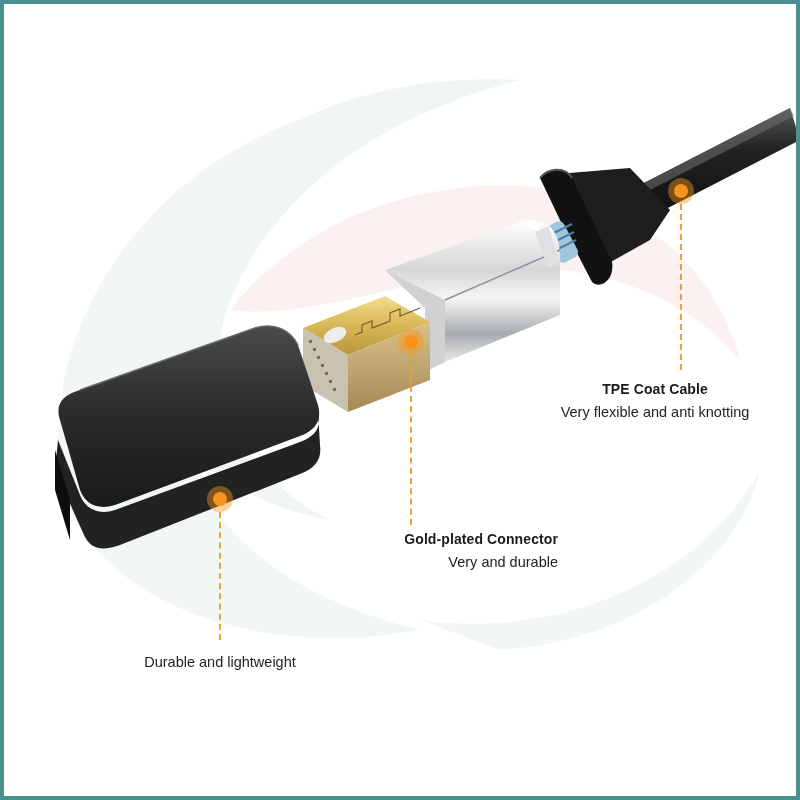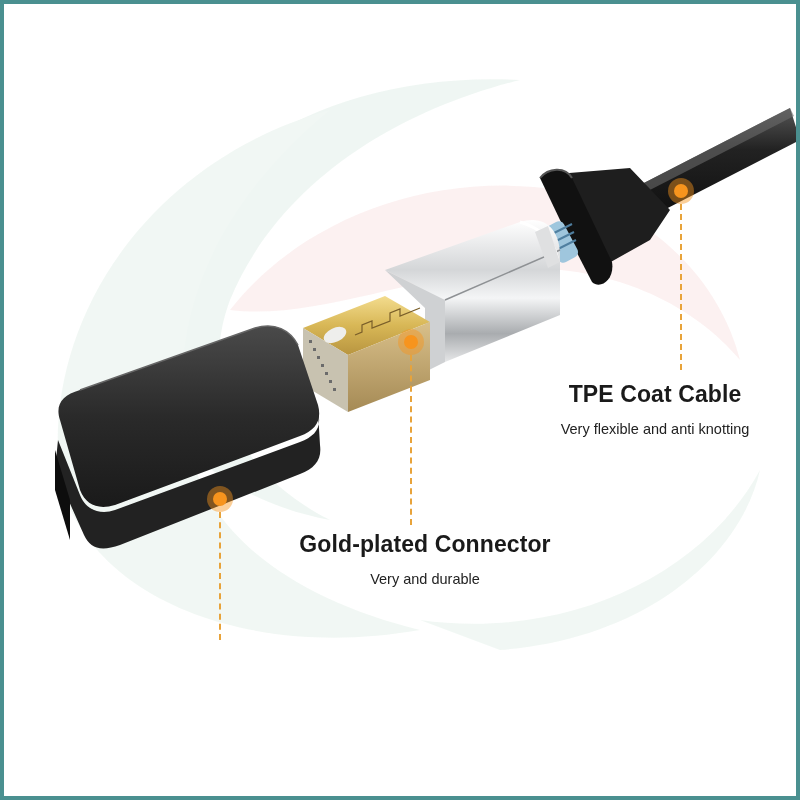--- a/index.html
+++ b/index.html
@@ -1,22 +1,22 @@
 <!DOCTYPE html>
 <html><head>
 <meta charset="utf-8">
 <style>
   html,body{margin:0;padding:0;}
   body{width:800px;height:800px;position:relative;overflow:hidden;background:#fff;font-family:"Liberation Sans",sans-serif;}
   .frame{position:absolute;inset:0;border:4px solid #4a9090;box-sizing:border-box;pointer-events:none;z-index:50;}
   .canvas{position:absolute;inset:0;background:#fff;}
   svg.scene{position:absolute;left:0;top:0;width:800px;height:800px;}
   .callout{position:absolute;text-align:center;z-index:20;}
-  .callout .title{font-weight:700;font-size:23px;color:#1a1a1a;letter-spacing:0.1px;white-space:nowrap;}
-  .callout .sub{font-size:14.5px;color:#222;margin-top:13px;white-space:nowrap;}
+  .callout .title{font-weight:700;font-size:14px;color:#1a1a1a;letter-spacing:0.1px;white-space:nowrap;}
+  .callout .sub{font-size:14.5px;color:#222;margin-top:7px;white-space:nowrap;}
   .marker{position:absolute;width:26px;height:26px;border-radius:50%;background:rgba(247,148,29,0.45);z-index:15;}
   .marker::after{content:"";position:absolute;left:6px;top:6px;width:14px;height:14px;border-radius:50%;background:#f7941d;}
   .leader{position:absolute;width:0;border-left:2px dashed #e8a33a;z-index:14;}
 </style>
 </head>
 <body>
 
 <div class="canvas">
 
   <svg class="scene" viewBox="0 0 800 800">
@@ -119,22 +119,23 @@
   <div class="leader" style="left:410px;top:355px;height:170px;"></div>
 
   <div class="marker" style="left:207px;top:486px;"></div>
   <div class="leader" style="left:219px;top:512px;height:128px;"></div>
 
   <div class="callout" style="left:520px;top:381px;width:270px;">
     <div class="title">TPE Coat Cable</div>
     <div class="sub">Very flexible and anti knotting</div>
   </div>
 
-  <div class="callout" style="left:285px;top:531px;width:280px;">
+  <div class="callout" style="left:278px;top:531px;width:280px;text-align:right;">
     <div class="title">Gold-plated Connector</div>
     <div class="sub">Very and durable</div>
   </div>
 
   <div class="callout" style="left:110px;top:647px;width:220px;">
+    <div class="sub">Durable and lightweight</div>
   </div>
 </div>
 
 <div class="frame"></div>
 
 </body></html>

